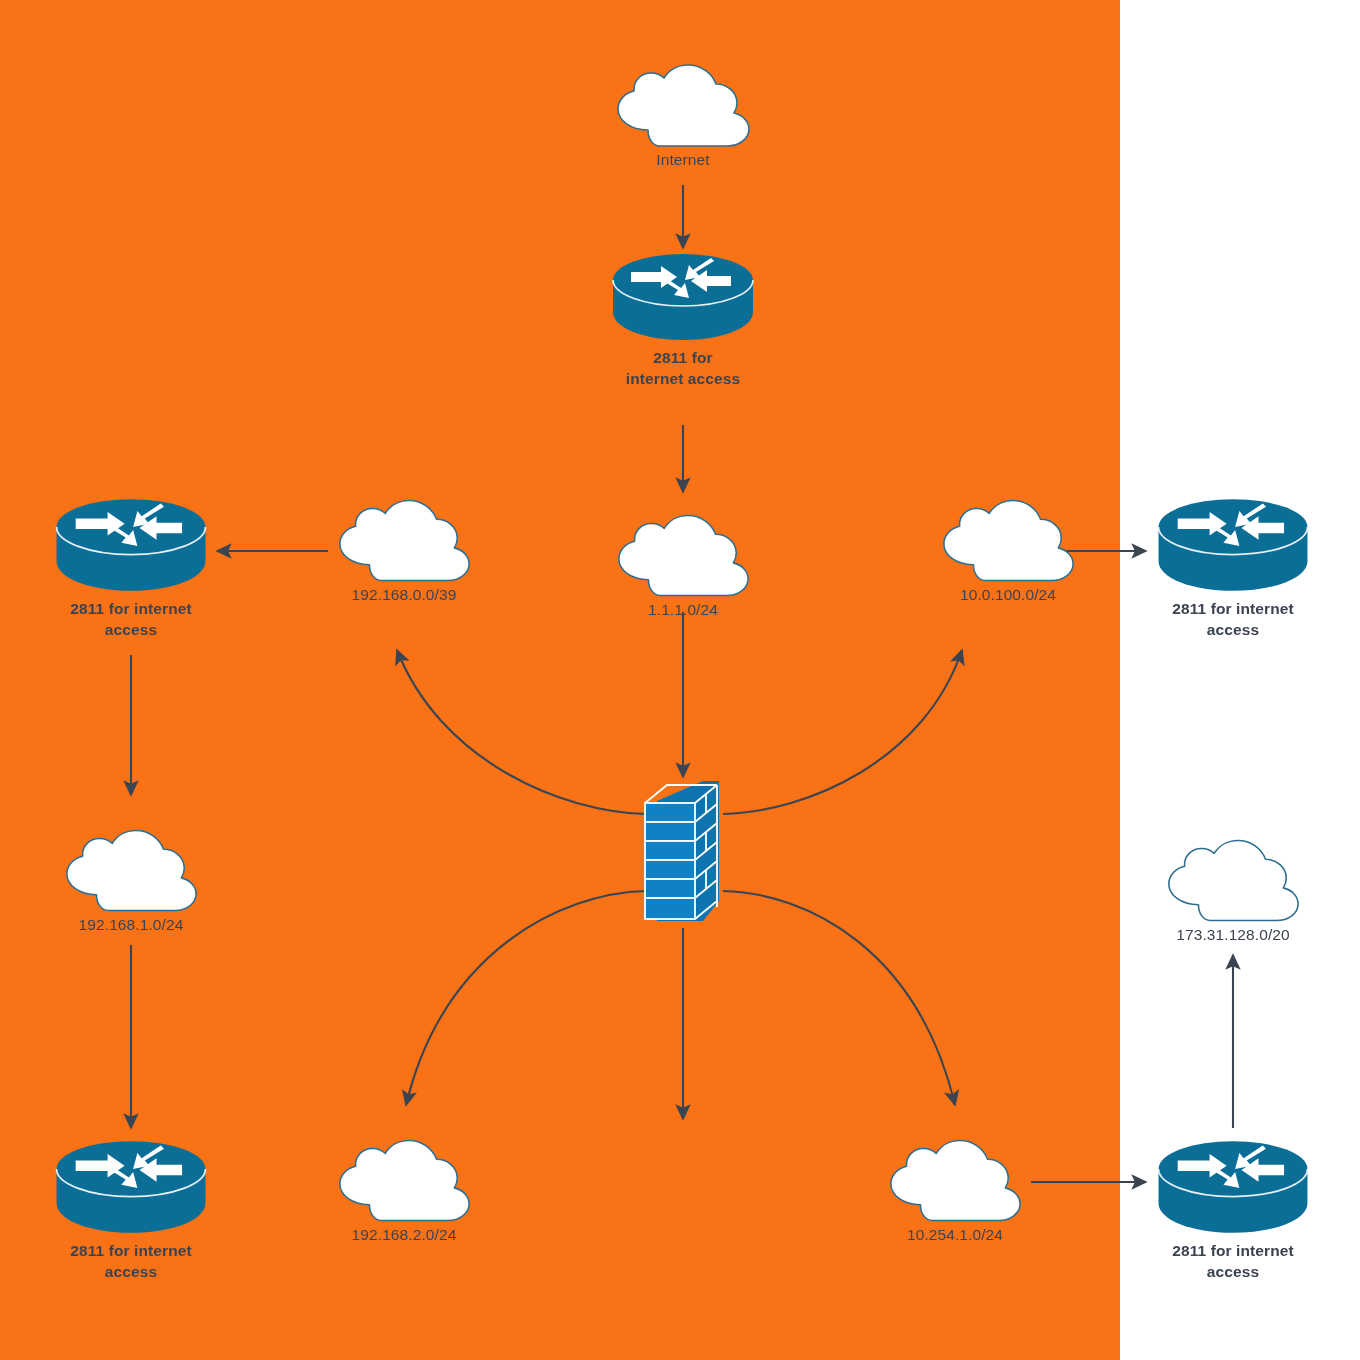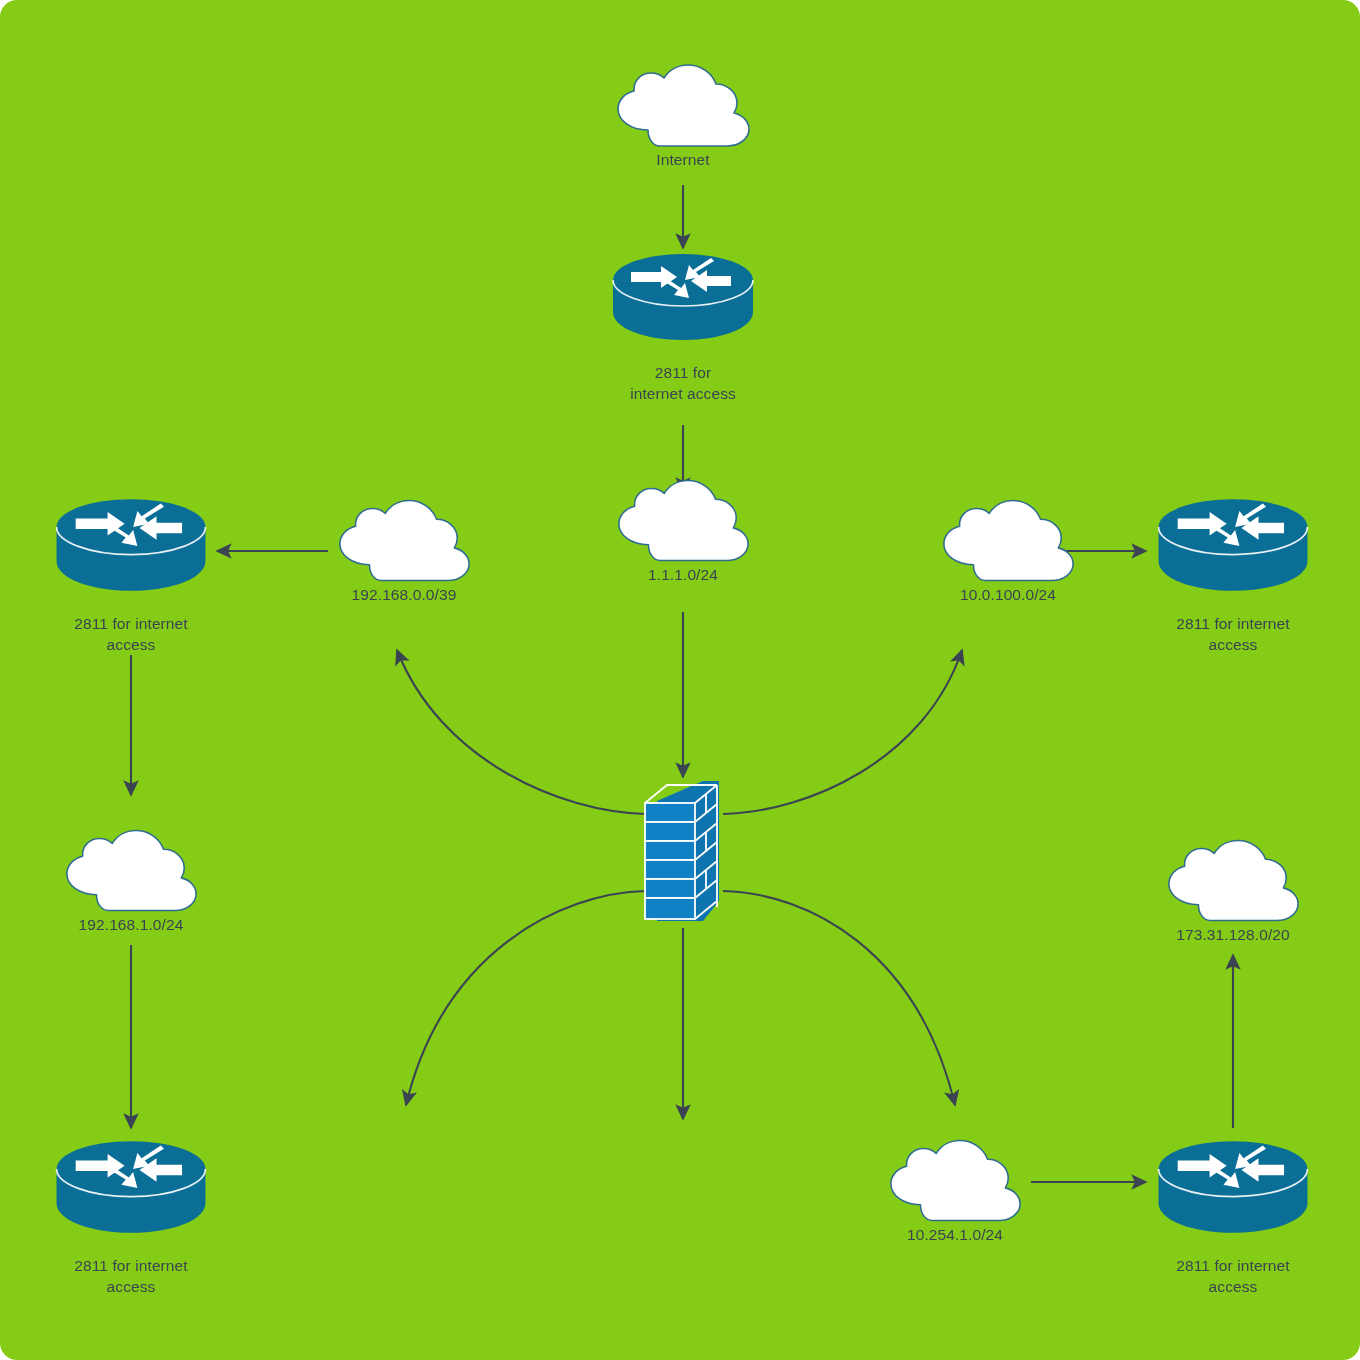--- a/index.html
+++ b/index.html
@@ -9,24 +9,23 @@
     background: #ffffff;
   }
   body {
     width: 1360px;
     height: 1360px;
     font-family: "Liberation Sans", sans-serif;
     overflow: hidden;
   }
   #diagram-root {
     position: relative;
-    width: 1360px;
+    width: 1120px;
     height: 1360px;
-    background: #84cc16;
-    border-radius: 17px;
+    background: #f97316;
   }
   #edge-layer {
     position: absolute;
     left: 0;
     top: 0;
     width: 1360px;
     height: 1360px;
   }
   .node {
     position: absolute;
@@ -44,21 +43,22 @@
     color: #3b4351;
     white-space: pre-line;
     text-align: center;
     margin-top: 4px;
     letter-spacing: 0.1px;
   }
   .cloud-node .node-label {
     margin-top: 1px;
   }
   .router-node .node-label {
-    margin-top: 18px;
+    margin-top: 3px;
+    font-weight: bold;
   }
 </style>
 </head>
 <body>
 
 <div id="diagram-root">
 
   <svg id="edge-layer" viewBox="0 0 1360 1360">
     <defs>
       <marker id="arrowhead" markerWidth="9" markerHeight="9" refX="7.4" refY="4.3" orient="auto" markerUnits="strokeWidth">
@@ -118,21 +118,21 @@
         <path d="M22,22 L52,22 L52,16 L68,27 L52,38 L52,32 L22,32 Z"></path>
         <path d="M100,16 L76,16 L76,10 L60,21 L76,32 L76,26 L100,26 Z" transform="translate(22,10)"></path>
         <path d="M96,10 L78,22 L74,17 L70,32 L85,29 L81,24 L99,13 Z" transform="translate(6,-2)"></path>
         <path d="M60,30 L78,42 L82,37 L86,52 L71,49 L75,44 L57,33 Z" transform="translate(-6,-4)"></path>
       </g>
     </svg>
     <div class="node-label">2811 for
 internet access</div>
   </div>
 
-  <div class="node cloud-node" style="left:609px; top:477px; width:148px;">
+  <div class="node cloud-node" style="left:609px; top:512px; width:148px;">
     <svg class="node-icon" width="148" height="86" viewBox="0 0 150 86">
       <path d="M40,68 C22,68 10,58 10,47 C10,38 17,31 26,29 C25,19 33,11 43,11
                C48,11 53,13 56,16 C61,8 70,3 80,3 C93,3 104,11 108,22
                C119,22 129,30 129,41 C129,45 128,48 126,51
                C135,53 141,60 141,67 C141,77 131,84 119,84
                L52,84 C45,84 40,77 40,68 Z" fill="#ffffff" stroke="#2f6e8e" stroke-width="1.6" stroke-linejoin="round"></path>
     </svg>
     <div class="node-label">1.1.1.0/24</div>
   </div>
 
@@ -241,20 +241,30 @@
         <path d="M22,22 L52,22 L52,16 L68,27 L52,38 L52,32 L22,32 Z"></path>
         <path d="M100,16 L76,16 L76,10 L60,21 L76,32 L76,26 L100,26 Z" transform="translate(22,10)"></path>
         <path d="M96,10 L78,22 L74,17 L70,32 L85,29 L81,24 L99,13 Z" transform="translate(6,-2)"></path>
         <path d="M60,30 L78,42 L82,37 L86,52 L71,49 L75,44 L57,33 Z" transform="translate(-6,-4)"></path>
       </g>
     </svg>
     <div class="node-label">2811 for internet
 access</div>
   </div>
 
+  <div class="node cloud-node" style="left:330px; top:1137px; width:148px;">
+    <svg class="node-icon" width="148" height="86" viewBox="0 0 150 86">
+      <path d="M40,68 C22,68 10,58 10,47 C10,38 17,31 26,29 C25,19 33,11 43,11
+               C48,11 53,13 56,16 C61,8 70,3 80,3 C93,3 104,11 108,22
+               C119,22 129,30 129,41 C129,45 128,48 126,51
+               C135,53 141,60 141,67 C141,77 131,84 119,84
+               L52,84 C45,84 40,77 40,68 Z" fill="#ffffff" stroke="#2f6e8e" stroke-width="1.6" stroke-linejoin="round"></path>
+    </svg>
+    <div class="node-label">192.168.2.0/24</div>
+  </div>
 
 
   <div class="node cloud-node" style="left:881px; top:1137px; width:148px;">
     <svg class="node-icon" width="148" height="86" viewBox="0 0 150 86">
       <path d="M40,68 C22,68 10,58 10,47 C10,38 17,31 26,29 C25,19 33,11 43,11
                C48,11 53,13 56,16 C61,8 70,3 80,3 C93,3 104,11 108,22
                C119,22 129,30 129,41 C129,45 128,48 126,51
                C135,53 141,60 141,67 C141,77 131,84 119,84
                L52,84 C45,84 40,77 40,68 Z" fill="#ffffff" stroke="#2f6e8e" stroke-width="1.6" stroke-linejoin="round"></path>
     </svg>

